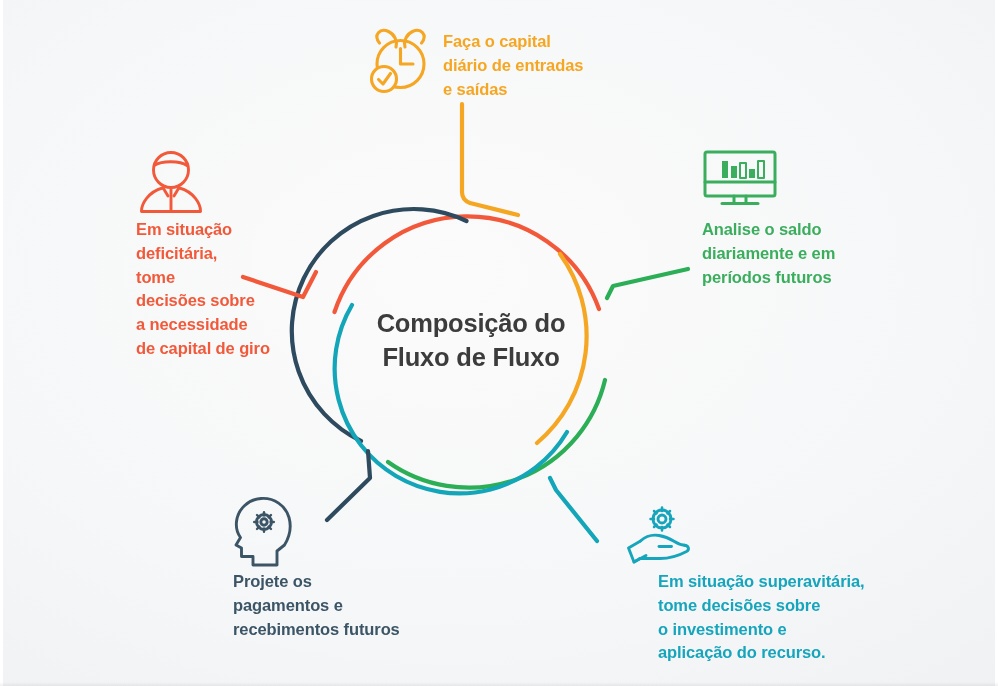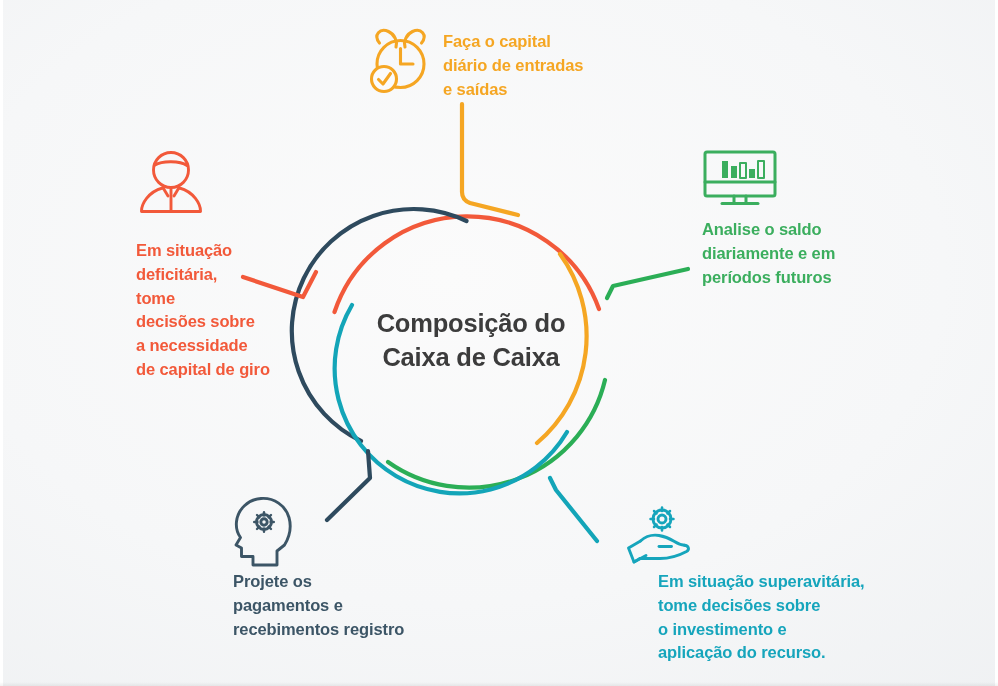--- a/index.html
+++ b/index.html
@@ -60,21 +60,21 @@
   .node-text {
     position: absolute;
     font-size: 16.5px;
     font-weight: bold;
     line-height: 1.44;
     letter-spacing: -0.1px;
     white-space: pre-line;
   }
 
   #text-registro  { left: 443px; top: 30px;  width: 215px; color: #F5A623; }
-  #text-deficit   { left: 136px; top: 218px; width: 180px; color: #F2593A; margin-top: 21px; }
+  #text-deficit   { left: 136px; top: 218px; width: 180px; color: #F2593A; }
   #text-analise   { left: 702px; top: 218px; width: 200px; color: #3BAE5E; }
   #text-projete   { left: 233px; top: 570px; width: 240px; color: #3C5566; }
   #text-superavit { left: 658px; top: 570px; width: 260px; color: #16A5BC; }
 
   
   #bottom-edge {
     position: absolute;
     left: 0; bottom: 0;
     width: 998px; height: 4px;
     background: linear-gradient(to bottom, rgba(0,0,0,0.00), rgba(0,0,0,0.06));
@@ -196,40 +196,40 @@
                L 640 558.5"></path>
       <path d="M 659 546.5 L 671.5 546.5"></path>
 
       <path d="M 640.5 541 L 628.5 548 L 634 562 L 646 555.5"></path>
       <path d="M 634 562 L 640 558.5"></path>
     </g>
 
   </svg>
 
   <div id="center-title">Composição do
-Caixa de Caixa</div>
+Fluxo de Fluxo</div>
 
   <div class="node-text" id="text-registro">Faça o capital
 diário de entradas
 e saídas</div>
 
   <div class="node-text" id="text-deficit">Em situação
 deficitária,
 tome
 decisões sobre
 a necessidade
 de capital de giro</div>
 
   <div class="node-text" id="text-analise">Analise o saldo
 diariamente e em
 períodos futuros</div>
 
   <div class="node-text" id="text-projete">Projete os
 pagamentos e
-recebimentos registro</div>
+recebimentos futuros</div>
 
   <div class="node-text" id="text-superavit">Em situação superavitária,
 tome decisões sobre
 o investimento e
 aplicação do recurso.</div>
 
   <div id="canvas-frame"></div>
   <div id="bottom-edge"></div>
 
 </div>

